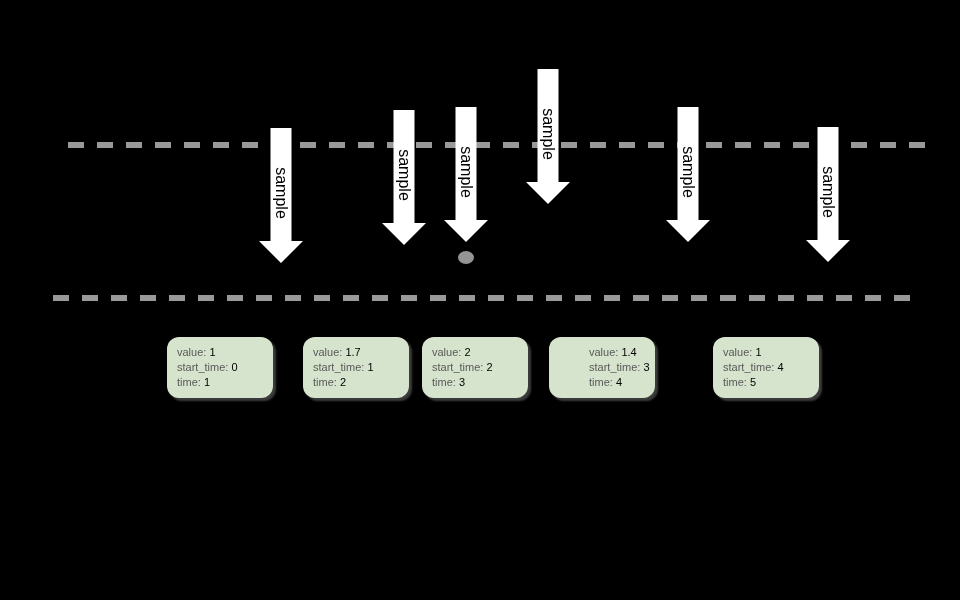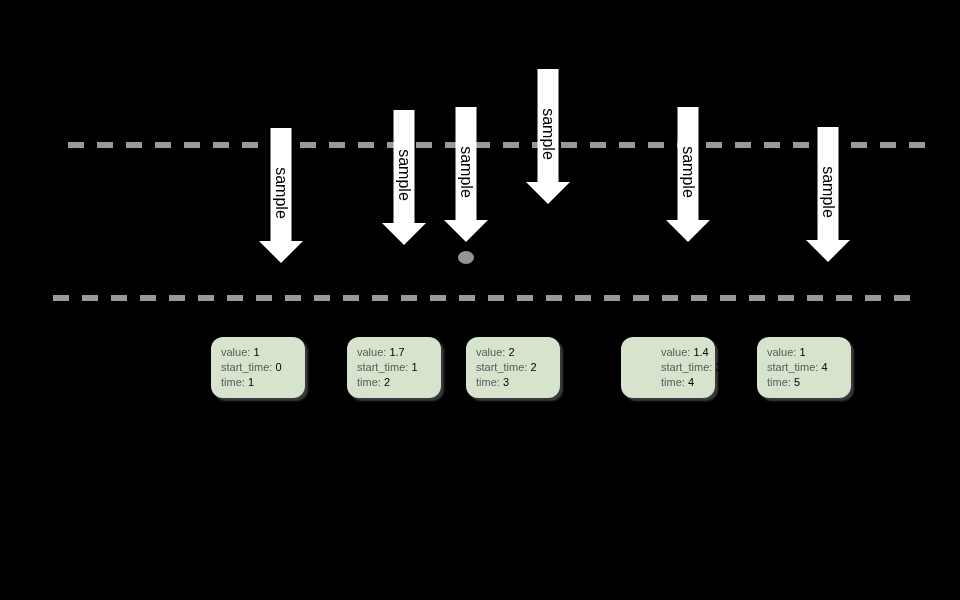--- a/index.html
+++ b/index.html
@@ -56,31 +56,30 @@
     width: 16px;
     height: 13px;
     border-radius: 50%;
     background: #949494;
   }
 
   
   .sample-card {
     position: absolute;
     top: 337px;
-    width: 94px;
+    width: 106px;
     height: 61px;
     box-sizing: border-box;
     background: #d6e4cd;
     border-radius: 12px;
     padding: 8px 10px;
     box-shadow: 3px 3px 2px rgba(130,130,130,0.45);
     font-size: 11px;
     line-height: 15px;
     white-space: nowrap;
-    margin-left: 44px;
   }
   .sample-card .k { color: #595959; }
   .sample-card .v { color: #000000; }
 </style>
 </head>
 <body>
 
 <div class="stage">
 
   <div class="dash-line upper"></div>
@@ -141,21 +140,21 @@
     <div><span class="k">start_time:</span> <span class="v">1</span></div>
     <div><span class="k">time:</span> <span class="v">2</span></div>
   </div>
 
   <div class="sample-card" style="left:422px;">
     <div><span class="k">value:</span> <span class="v">2</span></div>
     <div><span class="k">start_time:</span> <span class="v">2</span></div>
     <div><span class="k">time:</span> <span class="v">3</span></div>
   </div>
 
-  <div class="sample-card" style="left:577px;padding-left:40px;">
+  <div class="sample-card" style="left:549px;padding-left:40px;">
     <div><span class="k">value:</span> <span class="v">1.4</span></div>
     <div><span class="k">start_time:</span> <span class="v">3</span></div>
     <div><span class="k">time:</span> <span class="v">4</span></div>
   </div>
 
   <div class="sample-card" style="left:713px;">
     <div><span class="k">value:</span> <span class="v">1</span></div>
     <div><span class="k">start_time:</span> <span class="v">4</span></div>
     <div><span class="k">time:</span> <span class="v">5</span></div>
   </div>

